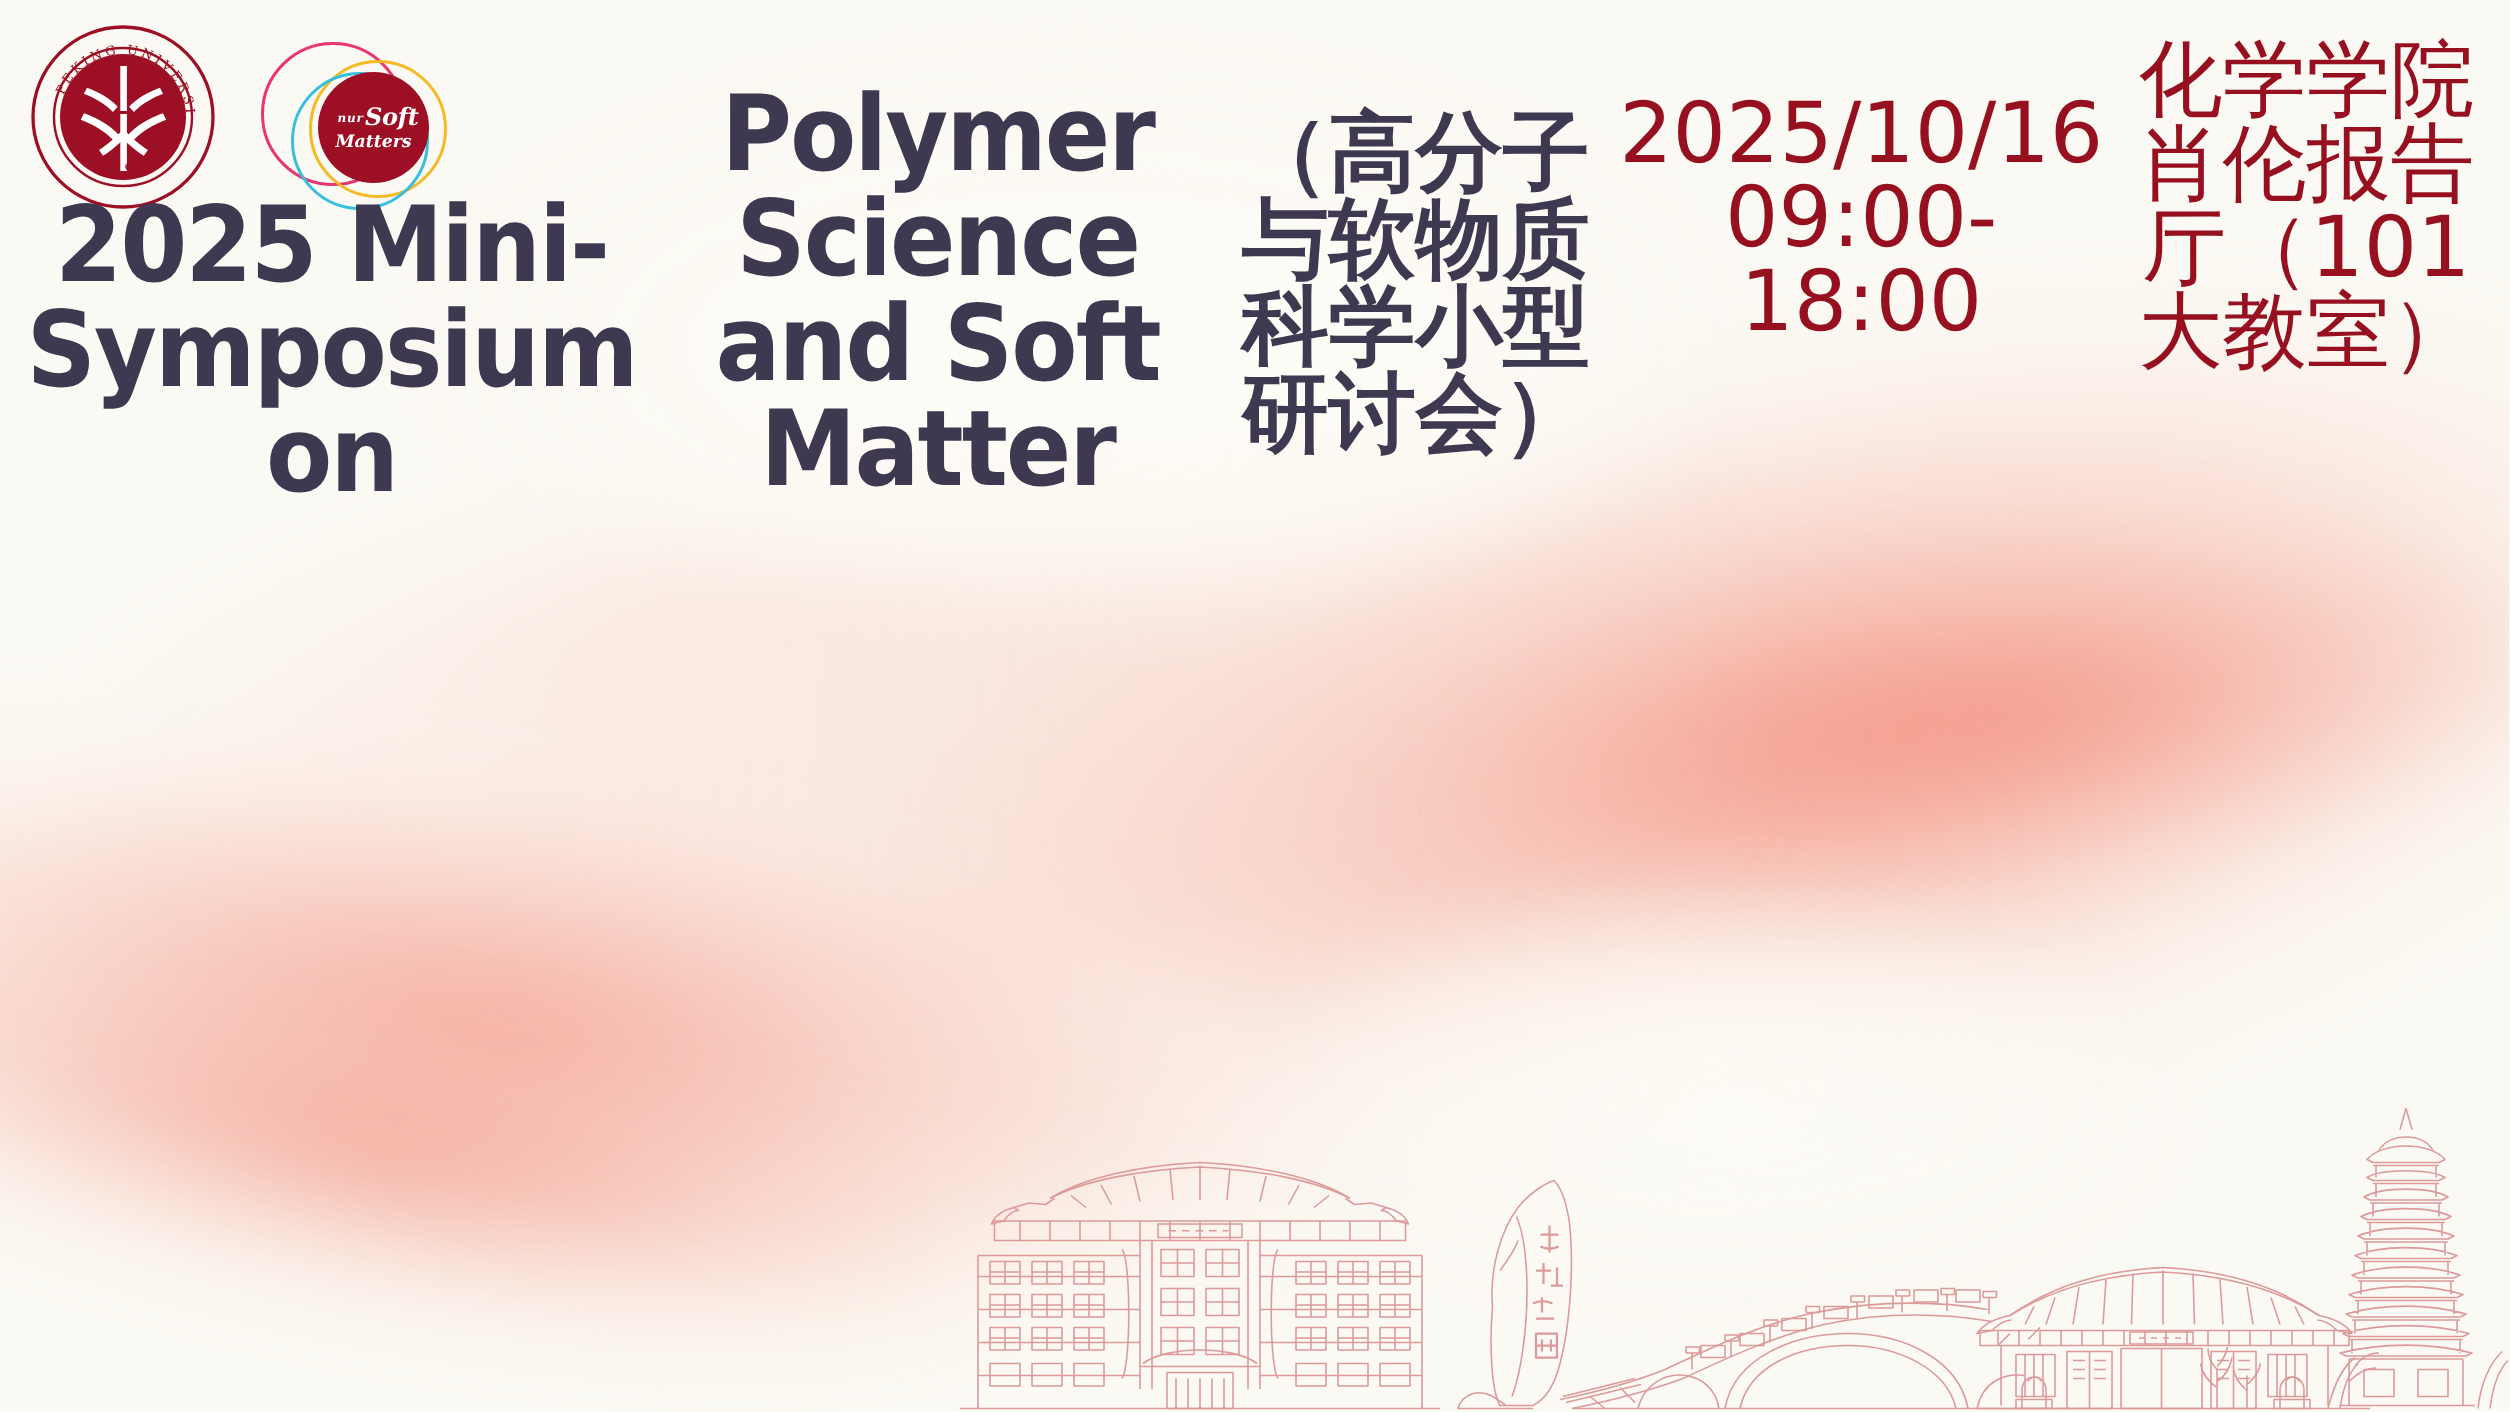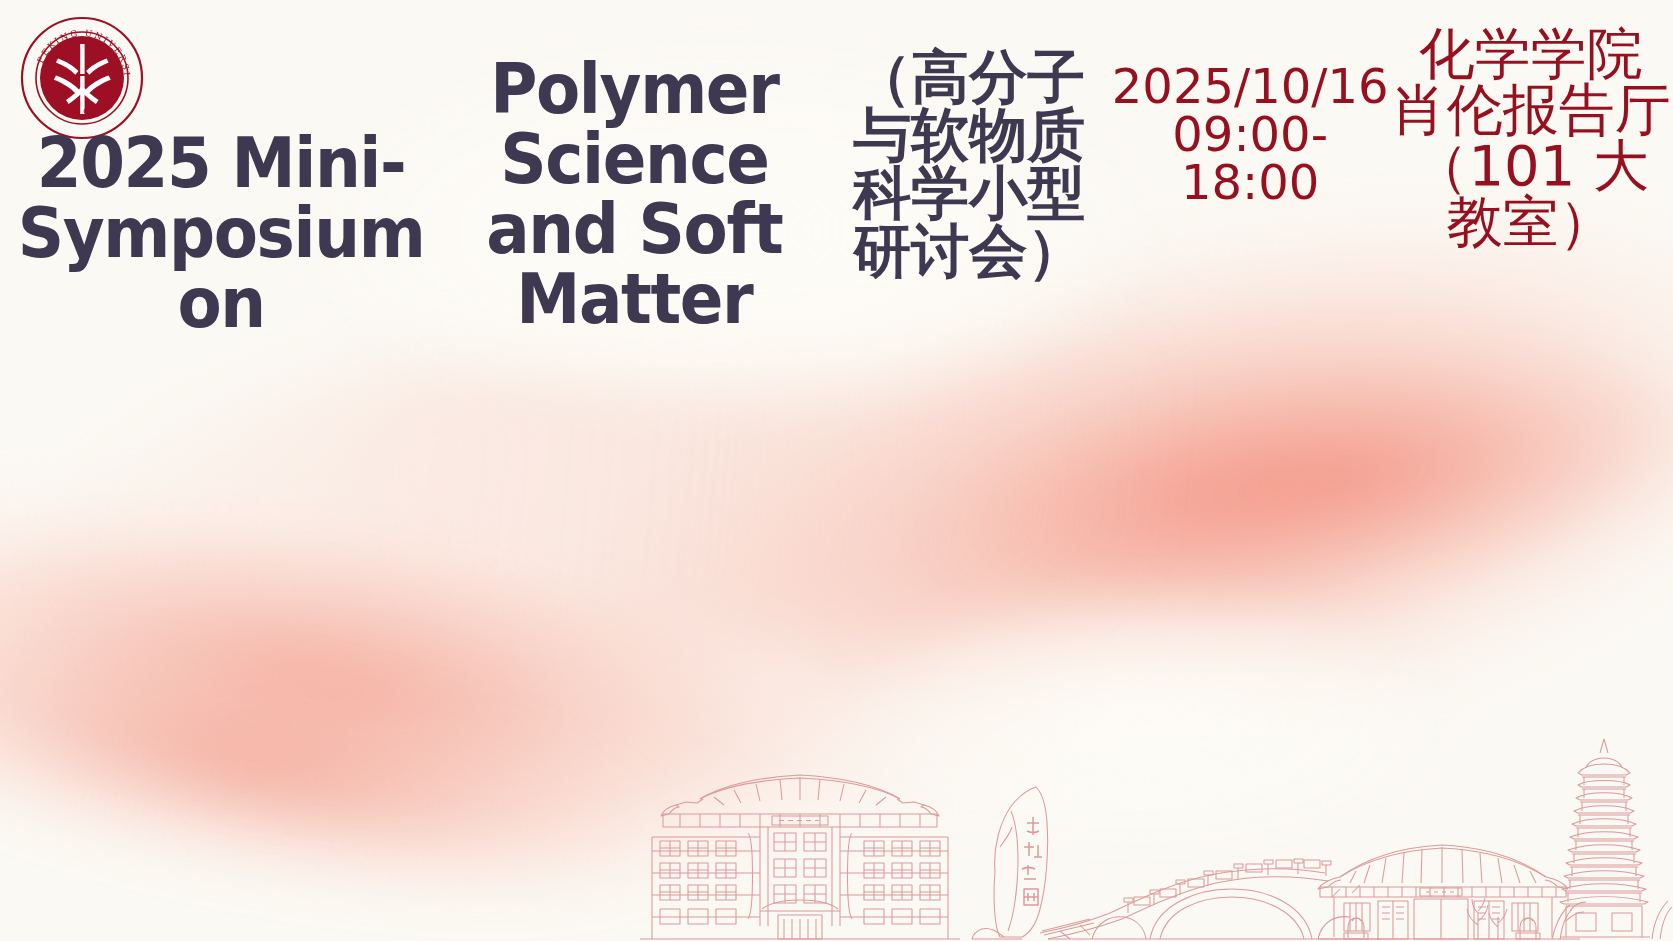--- a/index.html
+++ b/index.html
@@ -138,38 +138,38 @@
     font-size:70px;
     line-height:1.0;
     letter-spacing:-1.5px;
     text-align:center;
     transform:scaleX(.92);
   }
   .title-l1 { margin-top:128px; }
   .title-l2 { margin-top:54px; font-size:70px; }
 
   .title-cn {
-    margin-top:48px;
+    margin-top:72px;
     font-family:"DejaVu Sans", sans-serif;
     font-weight:700;
     color:#3E3850;
     font-size:58px;
     line-height:1;
     letter-spacing:0px;
     text-align:center;
   }
 
   .info {
     color:#96101f;
     font-family:"DejaVu Sans", sans-serif;
     font-weight:400;
     text-align:center;
     line-height:1;
   }
-  .info-date  { margin-top:62px; font-size:48px; letter-spacing:0px; }
+  .info-date  { margin-top:62px; font-size:56px; letter-spacing:0px; }
   .info-venue { margin-top:26px; font-size:56px; letter-spacing:0px; }
 
   
   .skyline {
     position:absolute; left:0; bottom:0; width:1673px; height:260px;
     pointer-events:none;
   }
   .skyline svg { display:block; width:100%; height:100%; }
 </style>
 </head>
@@ -212,20 +212,29 @@
 
         <text font-family="DejaVu Serif, serif" font-size="8.6" fill="#9c0f24" letter-spacing="2.1">
           <textPath href="#arcTop" startOffset="11%">PEKING UNIVERSITY</textPath>
         </text>
         <text font-family="DejaVu Serif, serif" font-size="9.5" fill="#9c0f24" letter-spacing="5">
           <textPath href="#arcBot" startOffset="33%">1898</textPath>
         </text>
       </svg>
     </div>
 
+    <div class="soft-logo">
+      <div class="ring ring-pink"></div>
+      <div class="ring ring-yellow"></div>
+      <div class="ring ring-cyan"></div>
+      <div class="soft-disc">
+        <div class="l1"><span class="nur">nur</span><span>Soft</span></div>
+        <div class="l2">Matters</div>
+      </div>
+    </div>
   </div>
 
   <div class="content">
     <div class="title-en title-l1">2025 Mini-Symposium on</div>
     <div class="title-en title-l2">Polymer Science and Soft Matter</div>
     <div class="title-cn">（高分子与软物质科学小型研讨会）</div>
     <div class="info info-date">2025/10/16  09:00-18:00</div>
     <div class="info info-venue">化学学院 肖伦报告厅（101 大教室）</div>
   </div>
 

